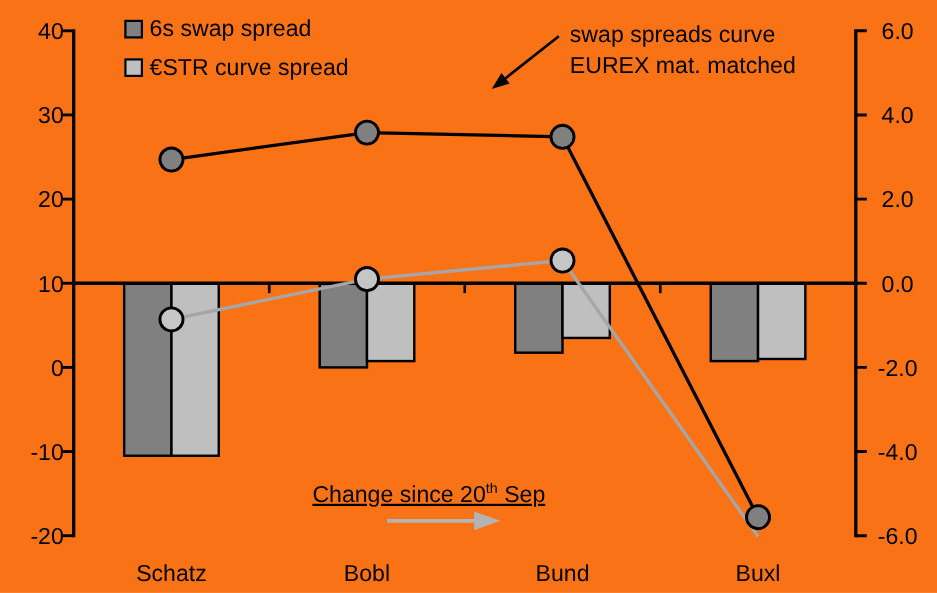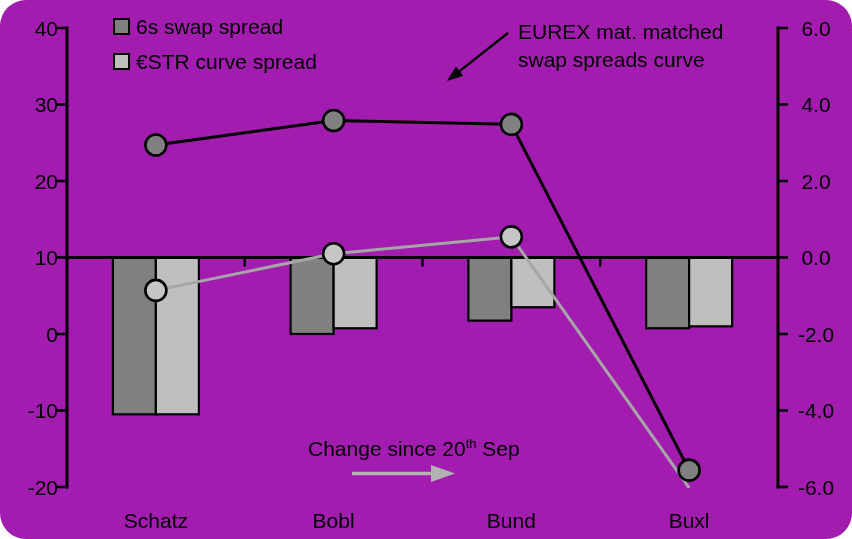--- a/index.html
+++ b/index.html
@@ -1,28 +1,28 @@
 <!DOCTYPE html>
 <html><head>
 <meta charset="utf-8">
 <style>
   html,body{margin:0;padding:0;background:#fff;}
   .stage{
-    position:relative;width:852px;height:539px;background:#a21caf;overflow:hidden;
-    font-family:"Liberation Sans","DejaVu Sans",sans-serif;color:#000;border-radius:26px;
+    position:relative;width:852px;height:539px;background:#f97316;overflow:hidden;
+    font-family:"Liberation Sans","DejaVu Sans",sans-serif;color:#000;
   }
   .stage svg{position:absolute;left:0;top:0;}
   .legend{position:absolute;left:113px;top:13px;}
   .legend-item{display:flex;align-items:center;height:27px;margin-bottom:8px;}
   .swatch{width:13px;height:13px;border:2px solid #000;margin-right:6px;flex:0 0 auto;}
   .swatch.dark{background:#808080;}
   .swatch.light{background:#bfbfbf;}
   .legend-item span.lbl{font-size:21px;line-height:21px;white-space:nowrap;}
   .annotation{position:absolute;left:518px;top:18px;font-size:21px;line-height:28px;white-space:nowrap;}
-  .change-note{position:absolute;left:308px;top:436px;font-size:21px;white-space:nowrap;}
+  .change-note{position:absolute;left:284px;top:436px;font-size:21px;white-space:nowrap;text-decoration:underline;}
   .change-note sup{font-size:13px;}
 </style>
 </head>
 <body>
 
 <div class="stage">
 
   <svg id="chart-svg" width="852" height="539" viewBox="0 0 852 539">
       <rect x="112.875" y="257.5" width="43" height="156.825" fill="#808080" stroke="#000" stroke-width="2.2"></rect>
       <rect x="290.625" y="257.5" width="43" height="76.5" fill="#808080" stroke="#000" stroke-width="2.2"></rect>
@@ -90,19 +90,19 @@
       <span class="swatch dark"></span>
       <span class="lbl">6s swap spread</span>
     </div>
     <div class="legend-item">
       <span class="swatch light"></span>
       <span class="lbl">€STR curve spread</span>
     </div>
   </div>
 
   <div class="annotation">
+    <div>swap spreads curve</div>
     <div>EUREX mat. matched</div>
-    <div>swap spreads curve</div>
   </div>
 
   <div class="change-note"><span>Change since 20</span><sup>th</sup><span> Sep</span></div>
 
 </div>
 
 </body></html>

